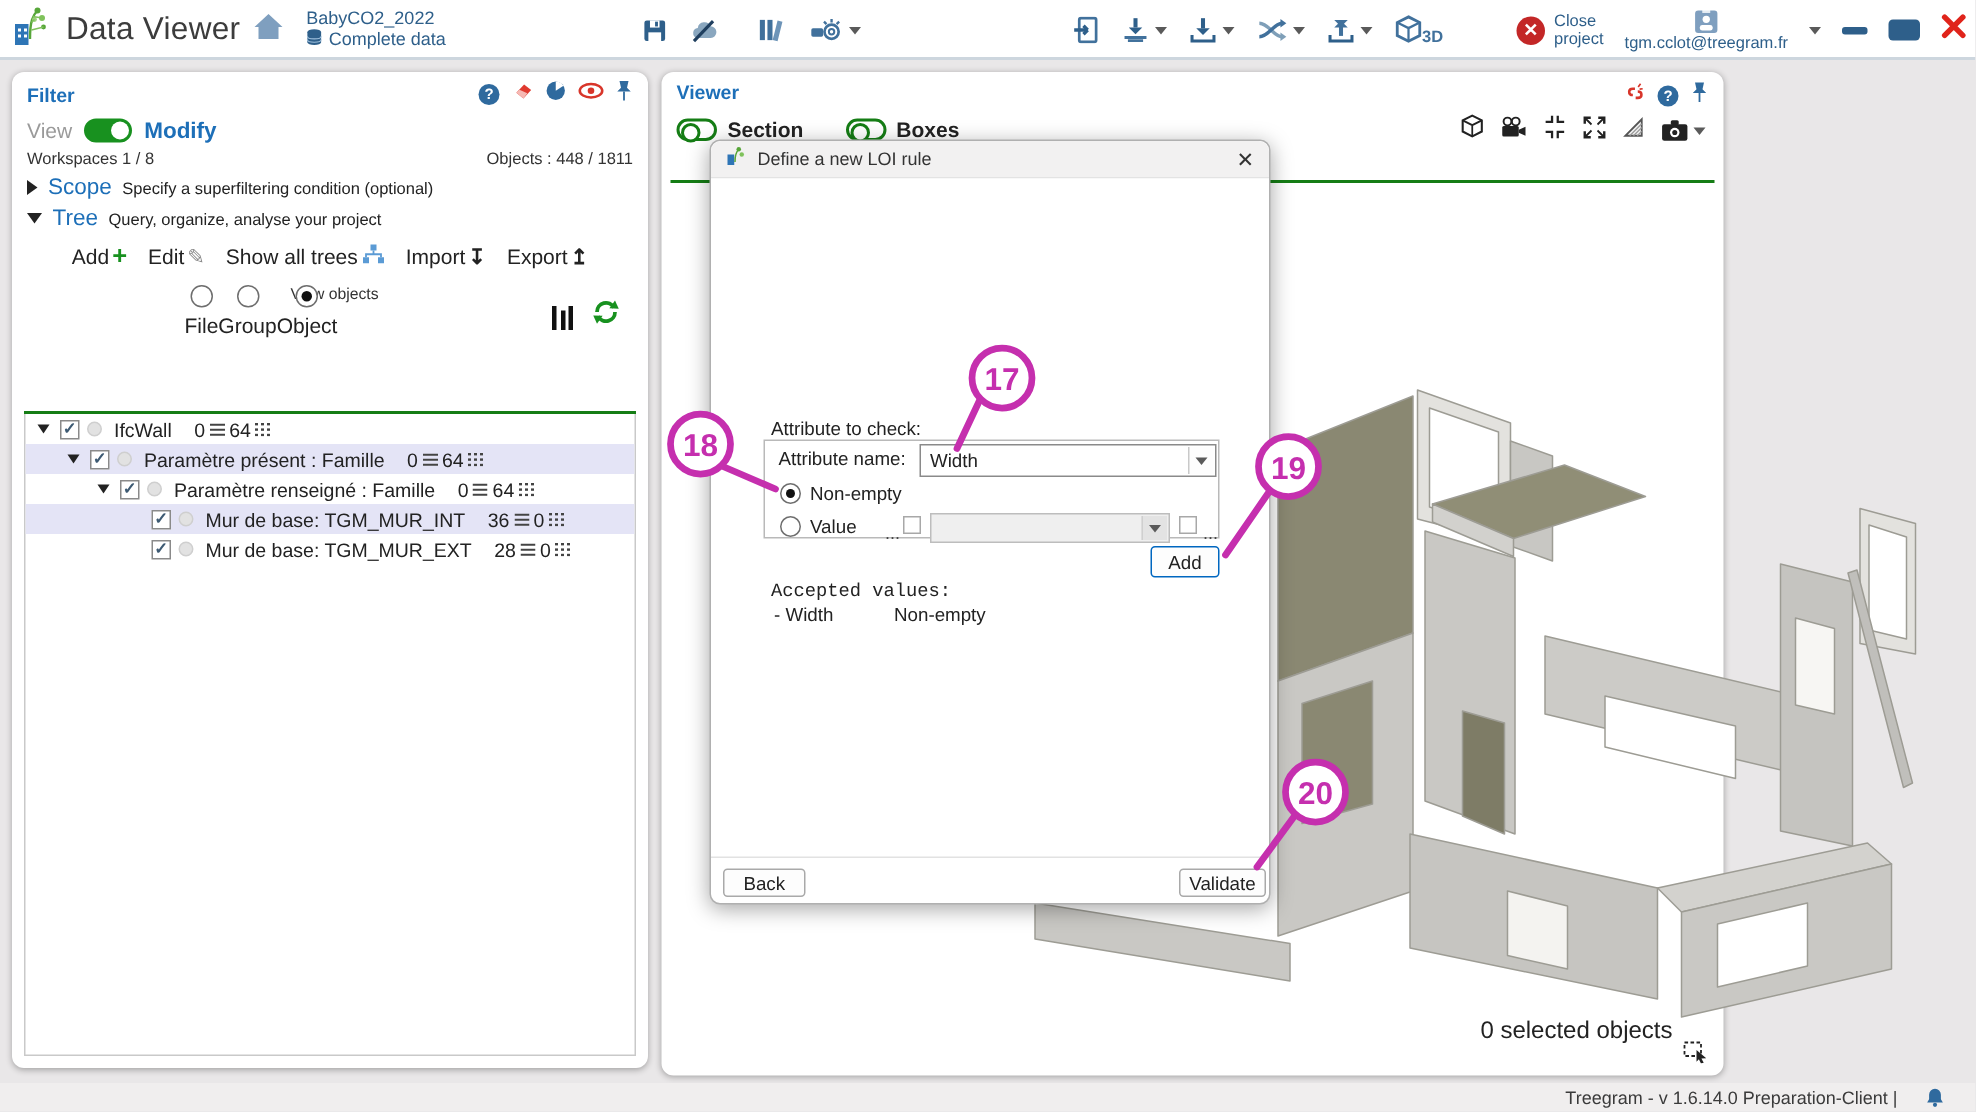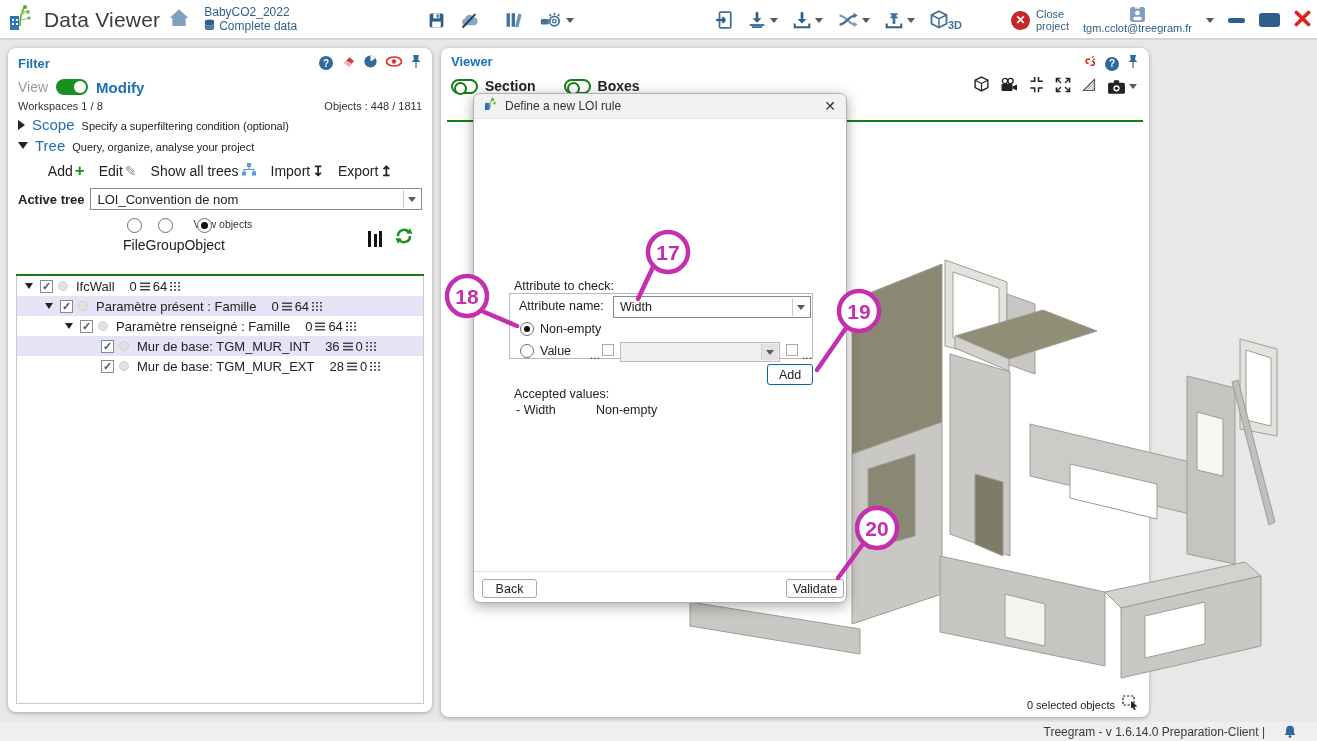--- a/index.html
+++ b/index.html
@@ -98,21 +98,21 @@
   .v-head { position:absolute; left:10px; top:6px; }
   .v-head-icons { position:absolute; right:10px; top:6px; display:flex; gap:8px; align-items:center; }
   .v-toggles { position:absolute; left:10px; top:30px; display:flex; gap:28px; align-items:center; }
   .v-toggle { display:flex; gap:7px; align-items:center; font-size:14px; font-weight:bold; color:#222; }
   .toggle-off-green { width:27px; height:15px; border-radius:8px; border:2px solid #157d15; background:#fff; position:relative; }
   .toggle-off-green::after { content:""; position:absolute; left:1px; top:1px; width:9px; height:9px;
       border-radius:50%; border:2px solid #157d15; background:#fff; }
   .v-toolicons { position:absolute; right:12px; top:28px; display:flex; gap:10px; align-items:center; }
   .v-green-line { position:absolute; left:6px; right:6px; top:72px; height:2px; background:#157d15; }
   #model-svg { position:absolute; left:4px; top:76px; }
-  .v-selected { position:absolute; right:34px; bottom:6px; font-size:11px; color:#222; }
+  .v-selected { position:absolute; right:34px; bottom:20px; font-size:16px; color:#222; }
   .v-selected-icon { position:absolute; right:10px; bottom:3px; }
   
   #dialog { position:absolute; left:473px; top:93px; width:374px; height:510px; background:#fff;
       border:1px solid #b0b0b0; border-radius:7px; box-shadow:0 3px 14px rgba(0,0,0,.35); z-index:40; }
   .dlg-titlebar { height:25px; background:#f2f1f1; border-bottom:1px solid #e3e3e3;
       border-radius:7px 7px 0 0; display:flex; align-items:center; padding:0 10px; gap:7px; }
   .dlg-title { font-size:12px; color:#333; flex:1; }
   .dlg-close { font-size:14px; color:#333; }
   .dlg-label { position:absolute; font-size:12.5px; color:#222; }
   .attr-box { position:absolute; left:35px; top:199px; width:304px; height:66px; border:1px solid #b9b9b9; }
@@ -377,29 +377,20 @@
     <span class="act">
       <span>Import</span>
       <span class="arrow-glyph">↧</span>
     </span>
     <span class="act">
       <span>Export</span>
       <span class="arrow-glyph">↥</span>
     </span>
   </div>
 
-  <div class="f-activetree">
-    <span class="at-label">Active tree</span>
-    <div class="fake-select">
-      <span>LOI_Convention de nom</span>
-      <span class="sel-arrow">
-          <span class="caret"></span>
-        </span>
-    </div>
-  </div>
 
 
   <div class="radio-zone">
     <div class="radio-group">
       <span class="radio-col">
         <span class="radio"></span>
         <span>File</span>
       </span>
       <span class="radio-col">
         <span class="radio"></span>
@@ -731,21 +722,21 @@
   <div class="combo disabled" style="left:146px; top:248px; width:160px; height:20px;">
     <span class="sel-arrow">
         <span class="caret"></span>
       </span>
   </div>
   <span class="small-check" style="left:312px; top:250px;"></span>
   <span class="dots" style="left:328px; top:254px;">...</span>
 
   <div class="btn focus" style="left:293px; top:270px; width:46px; height:21px;">Add</div>
 
-  <span class="dlg-label" style="left:40px; top:293px;">Accepted values:</span>
+  <span class="dlg-label" style="left:40px; top:293px;font-family:Liberation Mono, monospace;">Accepted values:</span>
   <span class="dlg-label" style="left:42px; top:309px;">- Width</span>
   <span class="dlg-label" style="left:122px; top:309px;">Non-empty</span>
 
   <div class="dlg-footer-line"></div>
   <div class="btn" style="left:8px; top:485px; width:55px; height:19px;">Back</div>
   <div class="btn" style="left:312px; top:485px; width:58px; height:19px;">Validate</div>
 </div>
 
 <svg id="annot-overlay" width="1317" height="741" viewBox="0 0 1317 741">
   <g stroke="#c52fae" stroke-width="4.5" fill="none" stroke-linecap="round">

